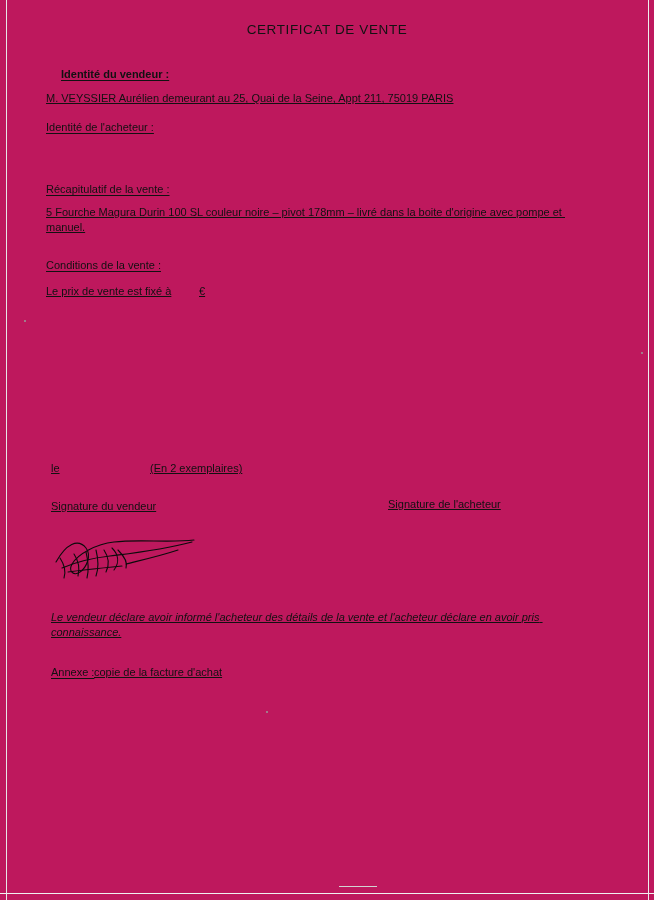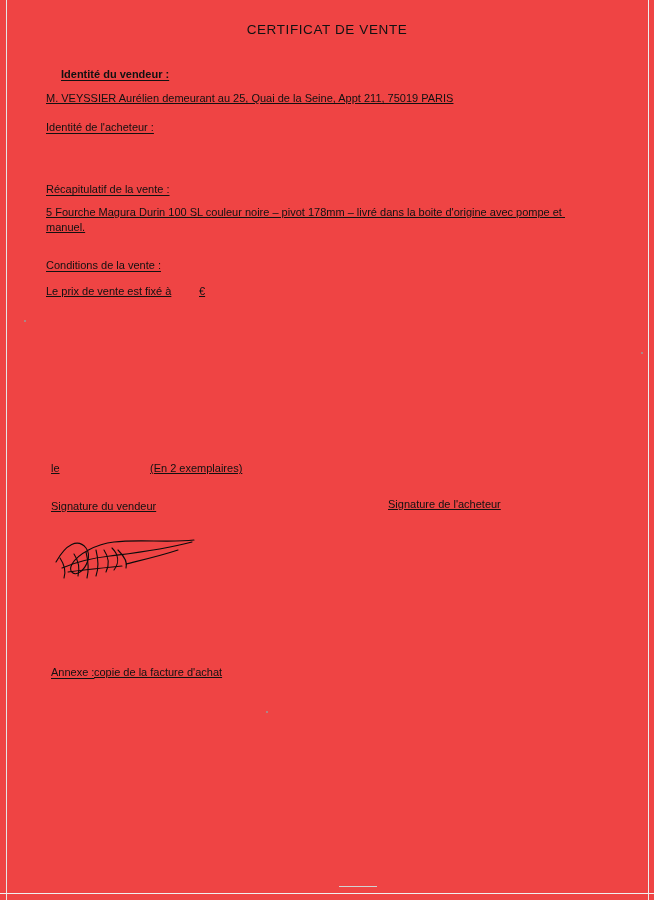--- a/index.html
+++ b/index.html
@@ -12,21 +12,21 @@
     height: 900px;
     font-family: "Liberation Sans", sans-serif;
     color: #000000;
     position: relative;
     overflow: hidden;
   }
   .page {
     position: relative;
     width: 654px;
     height: 900px;
-    background: #ef4444;
+    background: #be185d;
   }
   
   .edge-left {
     position: absolute;
     left: 6px;
     top: 0;
     width: 1px;
     height: 900px;
     background: #e6e6e6;
   }
@@ -135,17 +135,18 @@
       <path d="M44 22 C46 30, 47 40, 44 48"></path>
       <path d="M52 22 C56 28, 58 36, 54 44"></path>
       <path d="M60 20 C66 26, 68 34, 62 42"></path>
       <path d="M66 22 C72 28, 76 34, 74 40"></path>
       <path d="M16 44 C30 42, 50 40, 70 38"></path>
       <path d="M74 36 C90 32, 108 28, 126 22"></path>
       <path d="M8 30 C12 36, 14 44, 12 50"></path>
     </g>
   </svg>
 
+  <div class="line wrap italic" style="left:51px; top:610px; width:500px;">Le vendeur déclare avoir informé l'acheteur des détails de la vente et l'acheteur déclare en avoir pris connaissance.</div>
 
   <div class="line u" style="left:51px; top:665px;">Annexe :</div>
   <div class="line" style="left:94px; top:665px;">copie de la facture d'achat</div>
 
 </div>
 
 </body></html>

